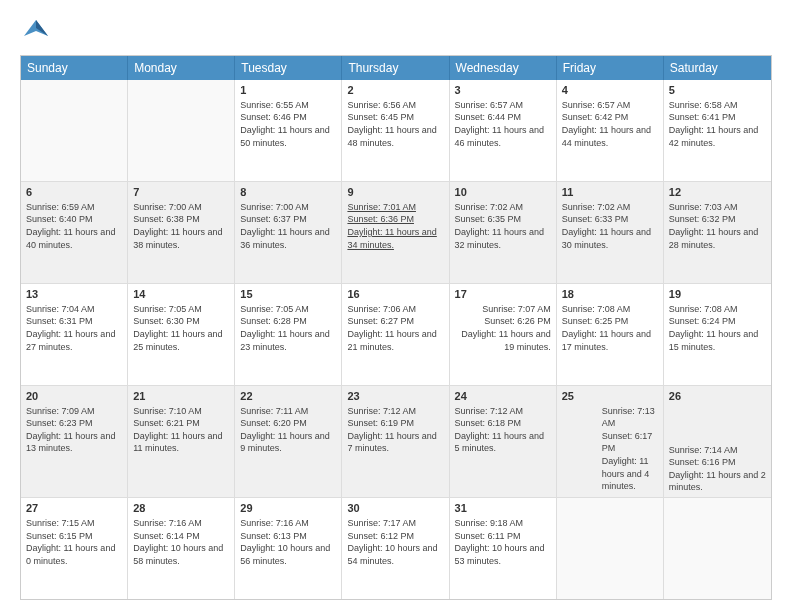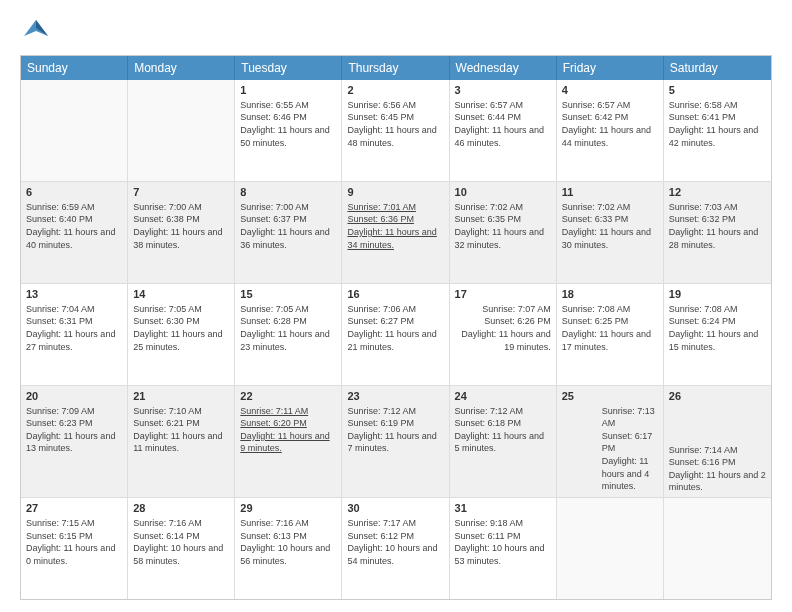--- a/index.html
+++ b/index.html
@@ -265,21 +265,21 @@
 Daylight: 11 hours and 13 minutes.</div>
           </div>
           <div class="cal-cell shaded">
             <div class="day-num">21</div>
             <div class="cell-text" style="white-space: pre-line;">Sunrise: 7:10 AM
 Sunset: 6:21 PM
 Daylight: 11 hours and 11 minutes.</div>
           </div>
           <div class="cal-cell shaded">
             <div class="day-num">22</div>
-            <div class="cell-text" style="white-space: pre-line; text-decoration: underline;">Sunrise: 7:11 AM
+            <div class="cell-text" style="white-space: pre-line;">Sunrise: 7:11 AM
 Sunset: 6:20 PM
 Daylight: 11 hours and 9 minutes.</div>
           </div>
           <div class="cal-cell shaded">
             <div class="day-num">23</div>
             <div class="cell-text" style="white-space: pre-line;">Sunrise: 7:12 AM
 Sunset: 6:19 PM
 Daylight: 11 hours and 7 minutes.</div>
           </div>
           <div class="cal-cell shaded">

